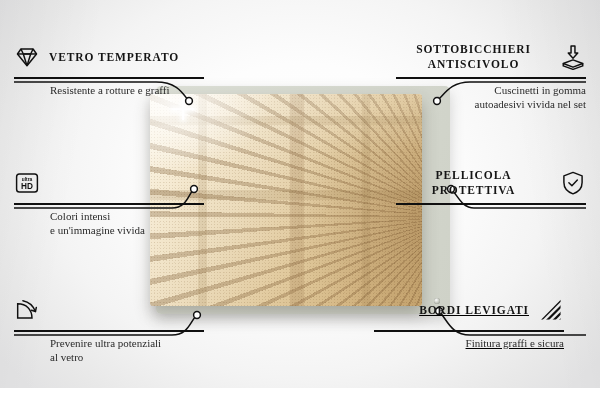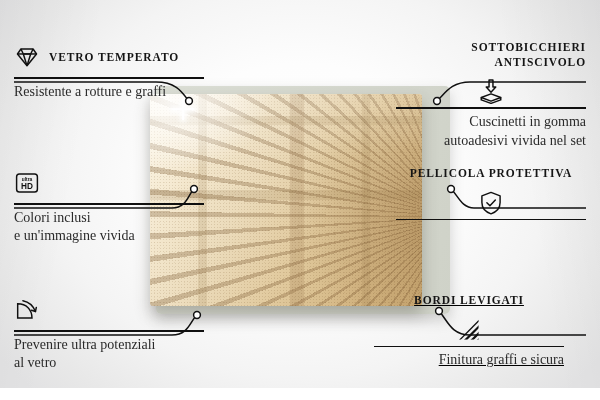--- a/index.html
+++ b/index.html
@@ -88,29 +88,30 @@
     box-shadow:0 0 5px 2px rgba(255,255,255,.95);
   }
   #sparkle::before{width:22px;height:1.6px;transform:translate(-50%,-50%);}
   #sparkle::after{width:1.6px;height:22px;transform:translate(-50%,-50%);}
 
   
   .callout{position:absolute;width:190px;}
   .callout.left{text-align:left;}
   .callout.right{text-align:right;}
   .head{display:flex;align-items:center;gap:9px;min-height:34px;}
-  .callout.right .head{flex-direction:column;justify-content:flex-end;}
+  .callout.right .head{flex-direction:row;justify-content:flex-end;text-align:center;}
   .title{
     font-size:11.5px;font-weight:bold;letter-spacing:.9px;color:#151515;
     line-height:1.28;text-transform:uppercase;
   }
   .rule{height:1.6px;background:#101010;margin-top:3px;width:100%;}
   .desc{
-    font-size:14px;color:#2a2a2a;line-height:1.35;margin-top:4px;
+    font-size:11px;color:#2a2a2a;line-height:1.35;margin-top:4px;
     white-space:pre-line;
+    margin-left:36px;
   }
   .icon{flex:0 0 auto;width:26px;height:26px;display:block;}
   .icon svg{display:block;width:26px;height:26px;}
 
   
   #c-vetro{left:14px;top:40px;}
   #c-stampa{left:14px;top:166px;}
   #c-bordi-arr{left:14px;top:293px;}
   #c-sotto{left:396px;top:40px;}
   #c-pellicola{left:396px;top:166px;}
@@ -183,21 +184,21 @@
     <div class="head">
       <span class="icon">
         <svg viewBox="0 0 24 24" fill="none" stroke="#101010" stroke-width="1.35">
           <rect x="2.4" y="3.6" width="19.2" height="16.8" rx="2.6"></rect>
           <text x="12" y="10.6" font-family="Liberation Sans, sans-serif" font-size="4.4" font-weight="bold" fill="#101010" stroke="none" text-anchor="middle">ultra</text>
           <text x="12" y="17.8" font-family="Liberation Sans, sans-serif" font-size="7.6" font-weight="bold" fill="#101010" stroke="none" text-anchor="middle">HD</text>
         </svg>
       </span>
     </div>
     <div class="rule"></div>
-    <div class="desc">Colori inclusi
+    <div class="desc">Colori intensi
 e un'immagine vivida</div>
   </div>
 
   <div class="callout left" id="c-bordi-arr">
     <div class="head">
       <span class="icon">
         <svg viewBox="0 0 24 24" fill="none" stroke="#101010" stroke-width="1.35" stroke-linecap="round">
           <path d="M3.4 6.2 V19.4 H16.6 C16.6 11.6 11.4 6.2 3.4 6.2 Z"></path>
           <path d="M8.2 3.4 C13.4 4.4 17.8 8.2 19.8 13.4"></path>
           <path d="M19.8 13.4 L20.6 9.6 M19.8 13.4 L16.2 12.2"></path>

